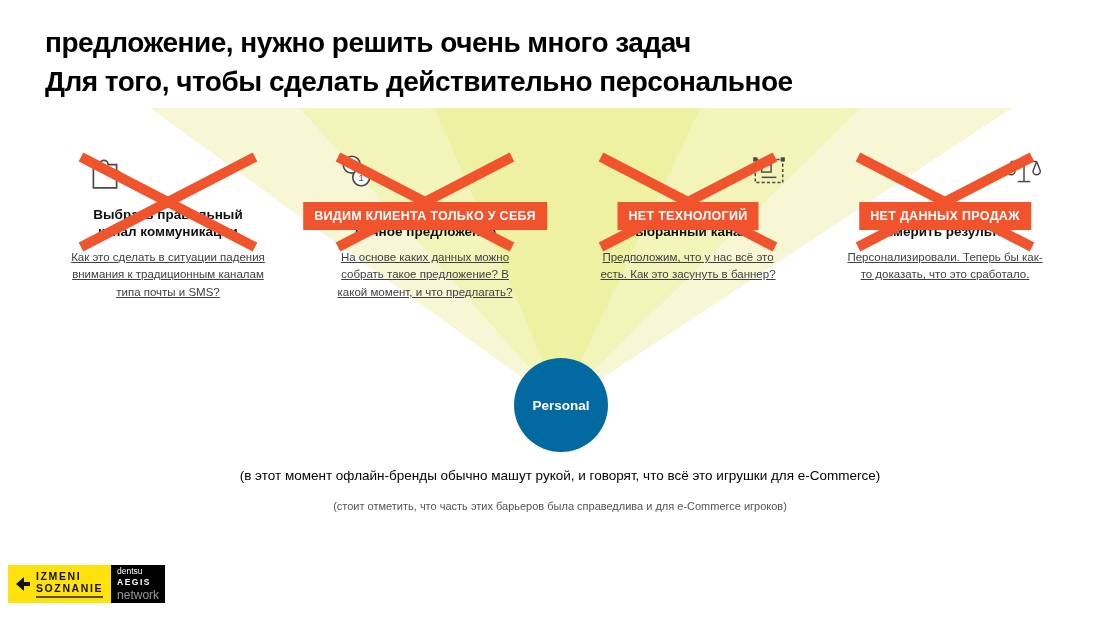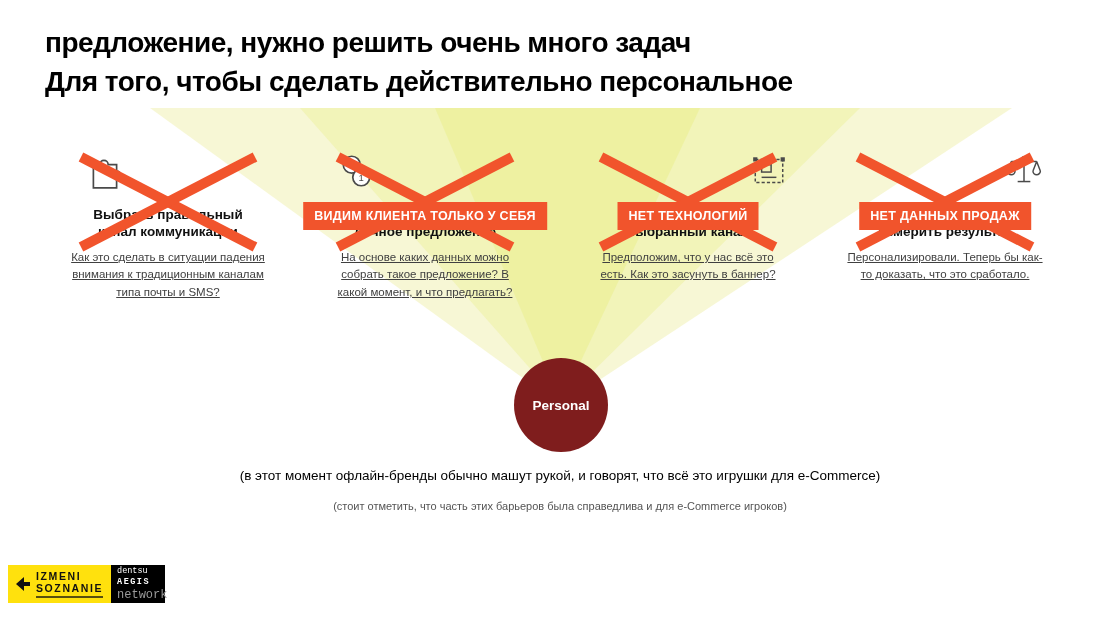--- a/index.html
+++ b/index.html
@@ -33,38 +33,38 @@
 
   .cross{position:absolute;left:50%;top:0;transform:translateX(-50%);
     width:186px;height:100px;pointer-events:none;}
 
   .banner{position:absolute;top:50px;left:50%;transform:translateX(-50%);
     background:#f1542c;color:#fff;font-weight:bold;font-size:12.5px;
     letter-spacing:.3px;padding:7px 11px;white-space:nowrap;}
 
   
   .personal{position:absolute;left:514px;top:358px;width:94px;height:94px;border-radius:50%;
-    background:#7f1d1d;display:flex;align-items:center;justify-content:center;
+    background:#0369a1;display:flex;align-items:center;justify-content:center;
     color:#fff;font-weight:bold;font-size:13.5px;}
 
   
   .caption-main{position:absolute;top:468px;left:0;width:1120px;text-align:center;
     font-weight:normal;font-size:13.5px;color:#000;}
   .caption-sub{position:absolute;top:500px;left:0;width:1120px;text-align:center;
     font-size:11px;color:#555;}
 
   
   .logo{position:absolute;left:8px;top:565px;height:38px;display:flex;}
   .logo-yellow{background:#ffe10d;display:flex;align-items:center;gap:6px;padding:0 8px;}
   .logo-mark{width:14px;height:14px;}
   .logo-text{font-weight:800;font-size:10.5px;line-height:1.15;letter-spacing:1.6px;color:#111;}
   .logo-text span{display:block;}
   .logo-rule{height:2px;background:#111;margin-top:2px;opacity:.7;}
   .logo-black{background:#000;width:42px;display:flex;flex-direction:column;justify-content:center;
-    padding:0 6px;gap:1px;font-family:Liberation Mono, monospace;}
+    padding:0 6px;gap:1px;}
   .lb1{color:#fff;font-size:8.5px;}
   .lb2{color:#fff;font-size:8.5px;font-weight:bold;letter-spacing:1.5px;}
   .lb3{color:#9a9a9a;font-size:12px;}
 </style>
 </head>
 <body>
 
 <div class="slide">
 
   <svg class="beam" viewBox="0 0 1120 630">

